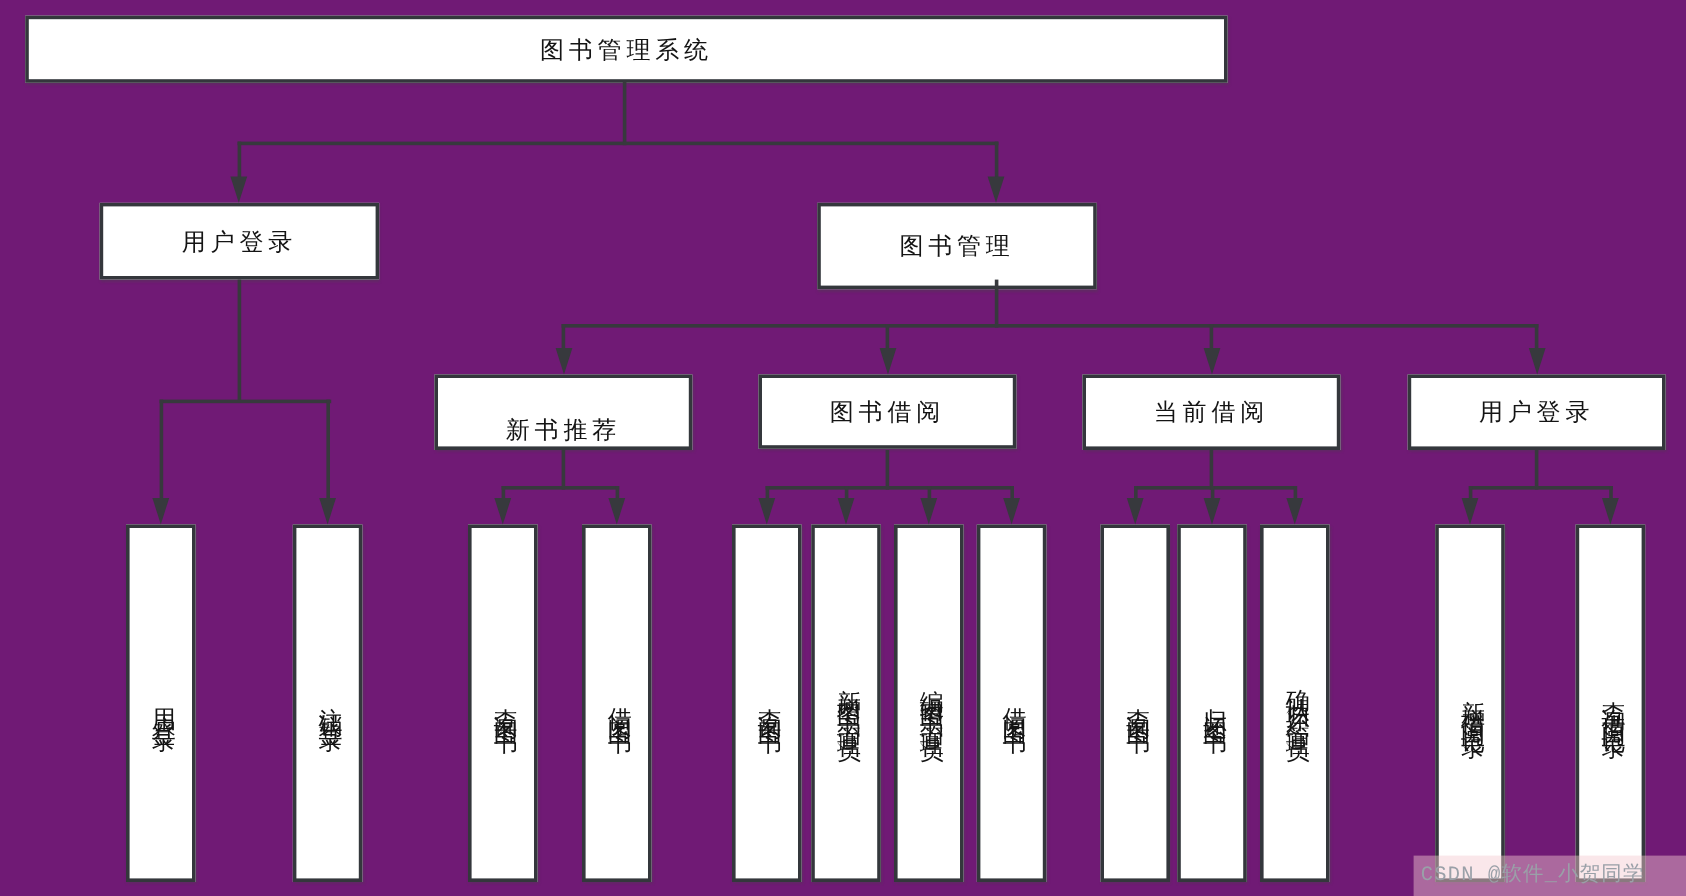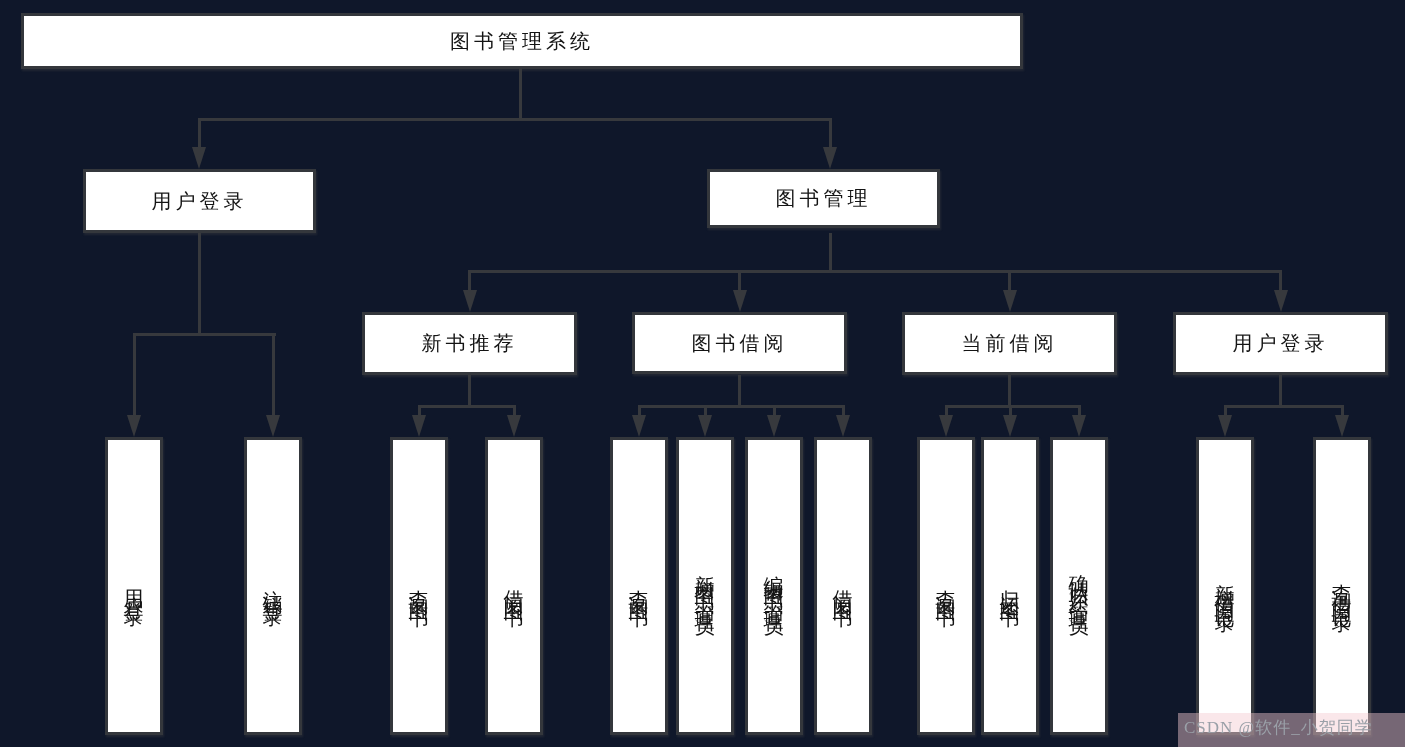--- a/index.html
+++ b/index.html
@@ -1,18 +1,18 @@
 <!DOCTYPE html>
 <html><head>
 <meta charset="utf-8">
 <style>
   html,body{margin:0;padding:0;background:#ffffff;}
   #canvas{
-    position:relative;width:1405px;height:747px;background:#0f172a;overflow:hidden;
-    font-family:Liberation Serif, serif;color:#161616;
+    position:relative;width:1405px;height:747px;background:#701a75;overflow:hidden;
+    font-family:Liberation Mono, monospace;color:#161616;
   }
   .node{
     position:absolute;background:#ffffff;border:3px solid #34373c;box-sizing:border-box;
     display:flex;align-items:center;justify-content:center;
     box-shadow:1px 2px 2px rgba(70,70,70,0.35);
   }
   .node span{font-size:20px;letter-spacing:4px;color:#141414;white-space:nowrap;}
   .leaf span{
     writing-mode:vertical-rl;text-orientation:mixed;
     font-size:20px;letter-spacing:6px;line-height:1;
@@ -38,25 +38,25 @@
 
 <div id="canvas">
 
   <div class="node" style="left:21px;top:13px;width:1002px;height:56px;">
     <span>图书管理系统</span>
   </div>
 
   <div class="node" style="left:83px;top:169px;width:233px;height:64px;">
     <span>用户登录</span>
   </div>
-  <div class="node" style="left:707px;top:169px;width:233px;height:59px;">
+  <div class="node" style="left:681px;top:169px;width:233px;height:72px;">
     <span>图书管理</span>
   </div>
 
-  <div class="node" style="left:362px;top:312px;width:215px;height:63px;">
+  <div class="node" style="left:362px;top:312px;width:215px;height:63px;align-items:flex-end;">
     <span>新书推荐</span>
   </div>
   <div class="node" style="left:632px;top:312px;width:215px;height:62px;">
     <span>图书借阅</span>
   </div>
   <div class="node" style="left:902px;top:312px;width:215px;height:63px;">
     <span>当前借阅</span>
   </div>
   <div class="node" style="left:1173px;top:312px;width:215px;height:63px;">
     <span>用户登录</span>

